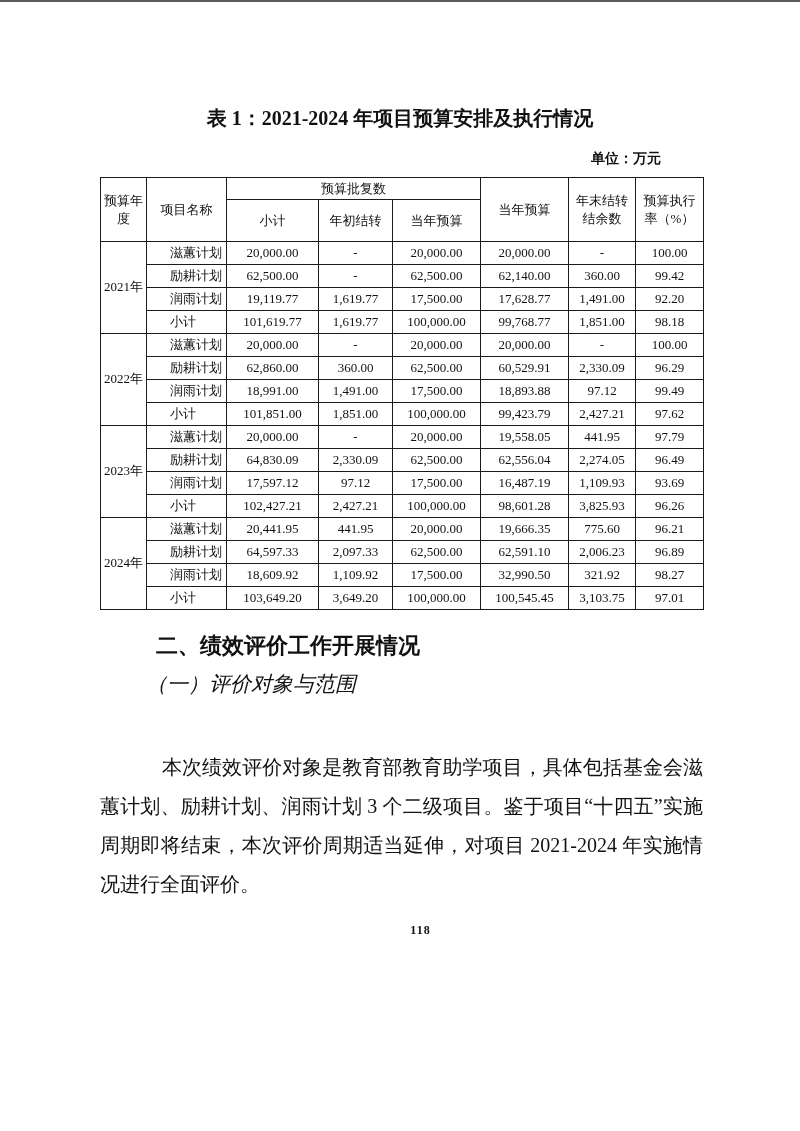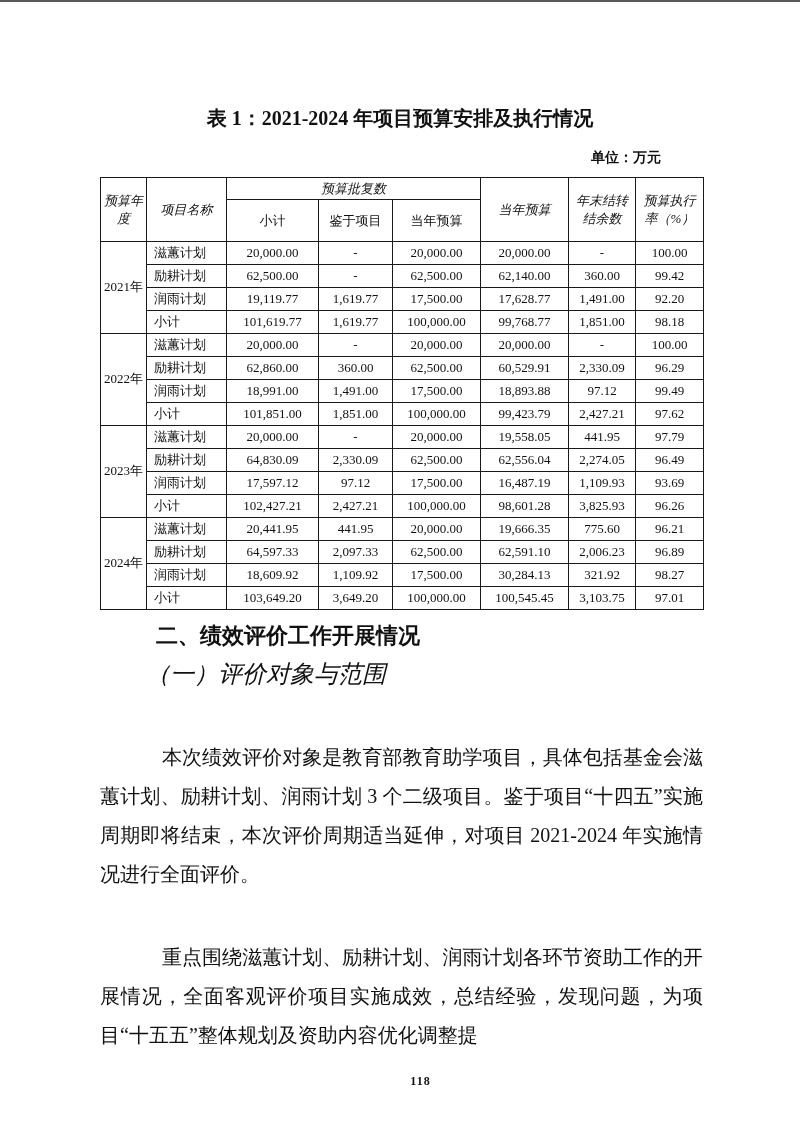--- a/index.html
+++ b/index.html
@@ -31,54 +31,54 @@
     line-height: 28px;
     font-family: "Liberation Serif", "DejaVu Serif", serif;
   }
   .unit-note {
     margin-top: 16px;
     text-align: right;
     padding-right: 42px;
     font-size: 14px;
     font-weight: bold;
     line-height: 20px;
-    font-family: Liberation Serif, serif;
+    font-family: Liberation Sans, sans-serif;
   }
   table.budget {
     margin-top: 9px;
     width: 603px;
     border-collapse: collapse;
     table-layout: fixed;
   }
   table.budget th, table.budget td {
     border: 1px solid #1a1a1a;
     font-size: 13px;
     font-weight: normal;
     text-align: center;
     vertical-align: middle;
     padding: 1px 2px;
     line-height: 1.35;
     word-break: break-all;
   }
-  table.budget thead tr.h1 { height: 22px; font-style: italic; }
+  table.budget thead tr.h1 { height: 22px; }
   table.budget thead tr.h2 { height: 42px; }
   table.budget tbody tr { height: 23px; }
-  table.budget td.name { text-align: left; padding-left: 7px; }
+  table.budget td.name { text-align: left; padding-left: 23px; }
   table.budget td.year { line-height: 1.4; }
   table.budget tr.subtotal td.val { font-weight: normal; }
   .sec-heading {
-    margin-top: 6px;
+    margin-top: 16px;
     font-family: "Liberation Sans", "DejaVu Sans", sans-serif;
     font-size: 22px;
     font-weight: bold;
     line-height: 39px;
     text-indent: 56px;
   }
   .sub-heading {
-    font-size: 24px;
+    font-size: 21px;
     font-weight: normal;
     font-style: italic;
     line-height: 39px;
     text-indent: 46px;
     font-family: "Liberation Serif", "DejaVu Serif", serif;
   }
   p.body-text {
     font-size: 20px;
     line-height: 39px;
     text-align: justify;
@@ -121,21 +121,21 @@
         <tr class="h1">
           <th rowspan="2">预算年度</th>
           <th rowspan="2">项目名称</th>
           <th colspan="3">预算批复数</th>
           <th rowspan="2">当年预算</th>
           <th rowspan="2">年末结转结余数</th>
           <th rowspan="2">预算执行率（%）</th>
         </tr>
         <tr class="h2">
           <th>小计</th>
-          <th>鉴于项目</th>
+          <th>年初结转</th>
           <th>当年预算</th>
         </tr>
       </thead>
       <tbody>
           <tr>
             <td class="year" rowspan="4">2021年</td>
             <td class="name">滋蕙计划</td>
             <td class="val">20,000.00</td>
             <td class="val">-</td>
             <td class="val">20,000.00</td>
@@ -261,36 +261,35 @@
             <td class="val">62,500.00</td>
             <td class="val">62,591.10</td>
             <td class="val">2,006.23</td>
             <td class="val">96.89</td>
           </tr>
           <tr>
             <td class="name">润雨计划</td>
             <td class="val">18,609.92</td>
             <td class="val">1,109.92</td>
             <td class="val">17,500.00</td>
-            <td class="val">30,284.13</td>
+            <td class="val">32,990.50</td>
             <td class="val">321.92</td>
             <td class="val">98.27</td>
           </tr>
           <tr class="subtotal">
             <td class="name">小计</td>
             <td class="val">103,649.20</td>
             <td class="val">3,649.20</td>
             <td class="val">100,000.00</td>
             <td class="val">100,545.45</td>
             <td class="val">3,103.75</td>
             <td class="val">97.01</td>
           </tr>
         </tbody>
     </table>
 
     <div class="sec-heading">二、绩效评价工作开展情况</div>
     <div class="sub-heading">（一）评价对象与范围</div>
     <p class="body-text">本次绩效评价对象是教育部教育助学项目，具体包括基金会滋蕙计划、励耕计划、润雨计划 3 个二级项目。鉴于项目“十四五”实施周期即将结束，本次评价周期适当延伸，对项目 2021-2024 年实施情况进行全面评价。</p>
-    <p class="body-text">重点围绕滋蕙计划、励耕计划、润雨计划各环节资助工作的开展情况，全面客观评价项目实施成效，总结经验，发现问题，为项目“十五五”整体规划及资助内容优化调整提</p>
   </div>
 
   <div class="page-number">118</div>
 </div>
 
 </body></html>

